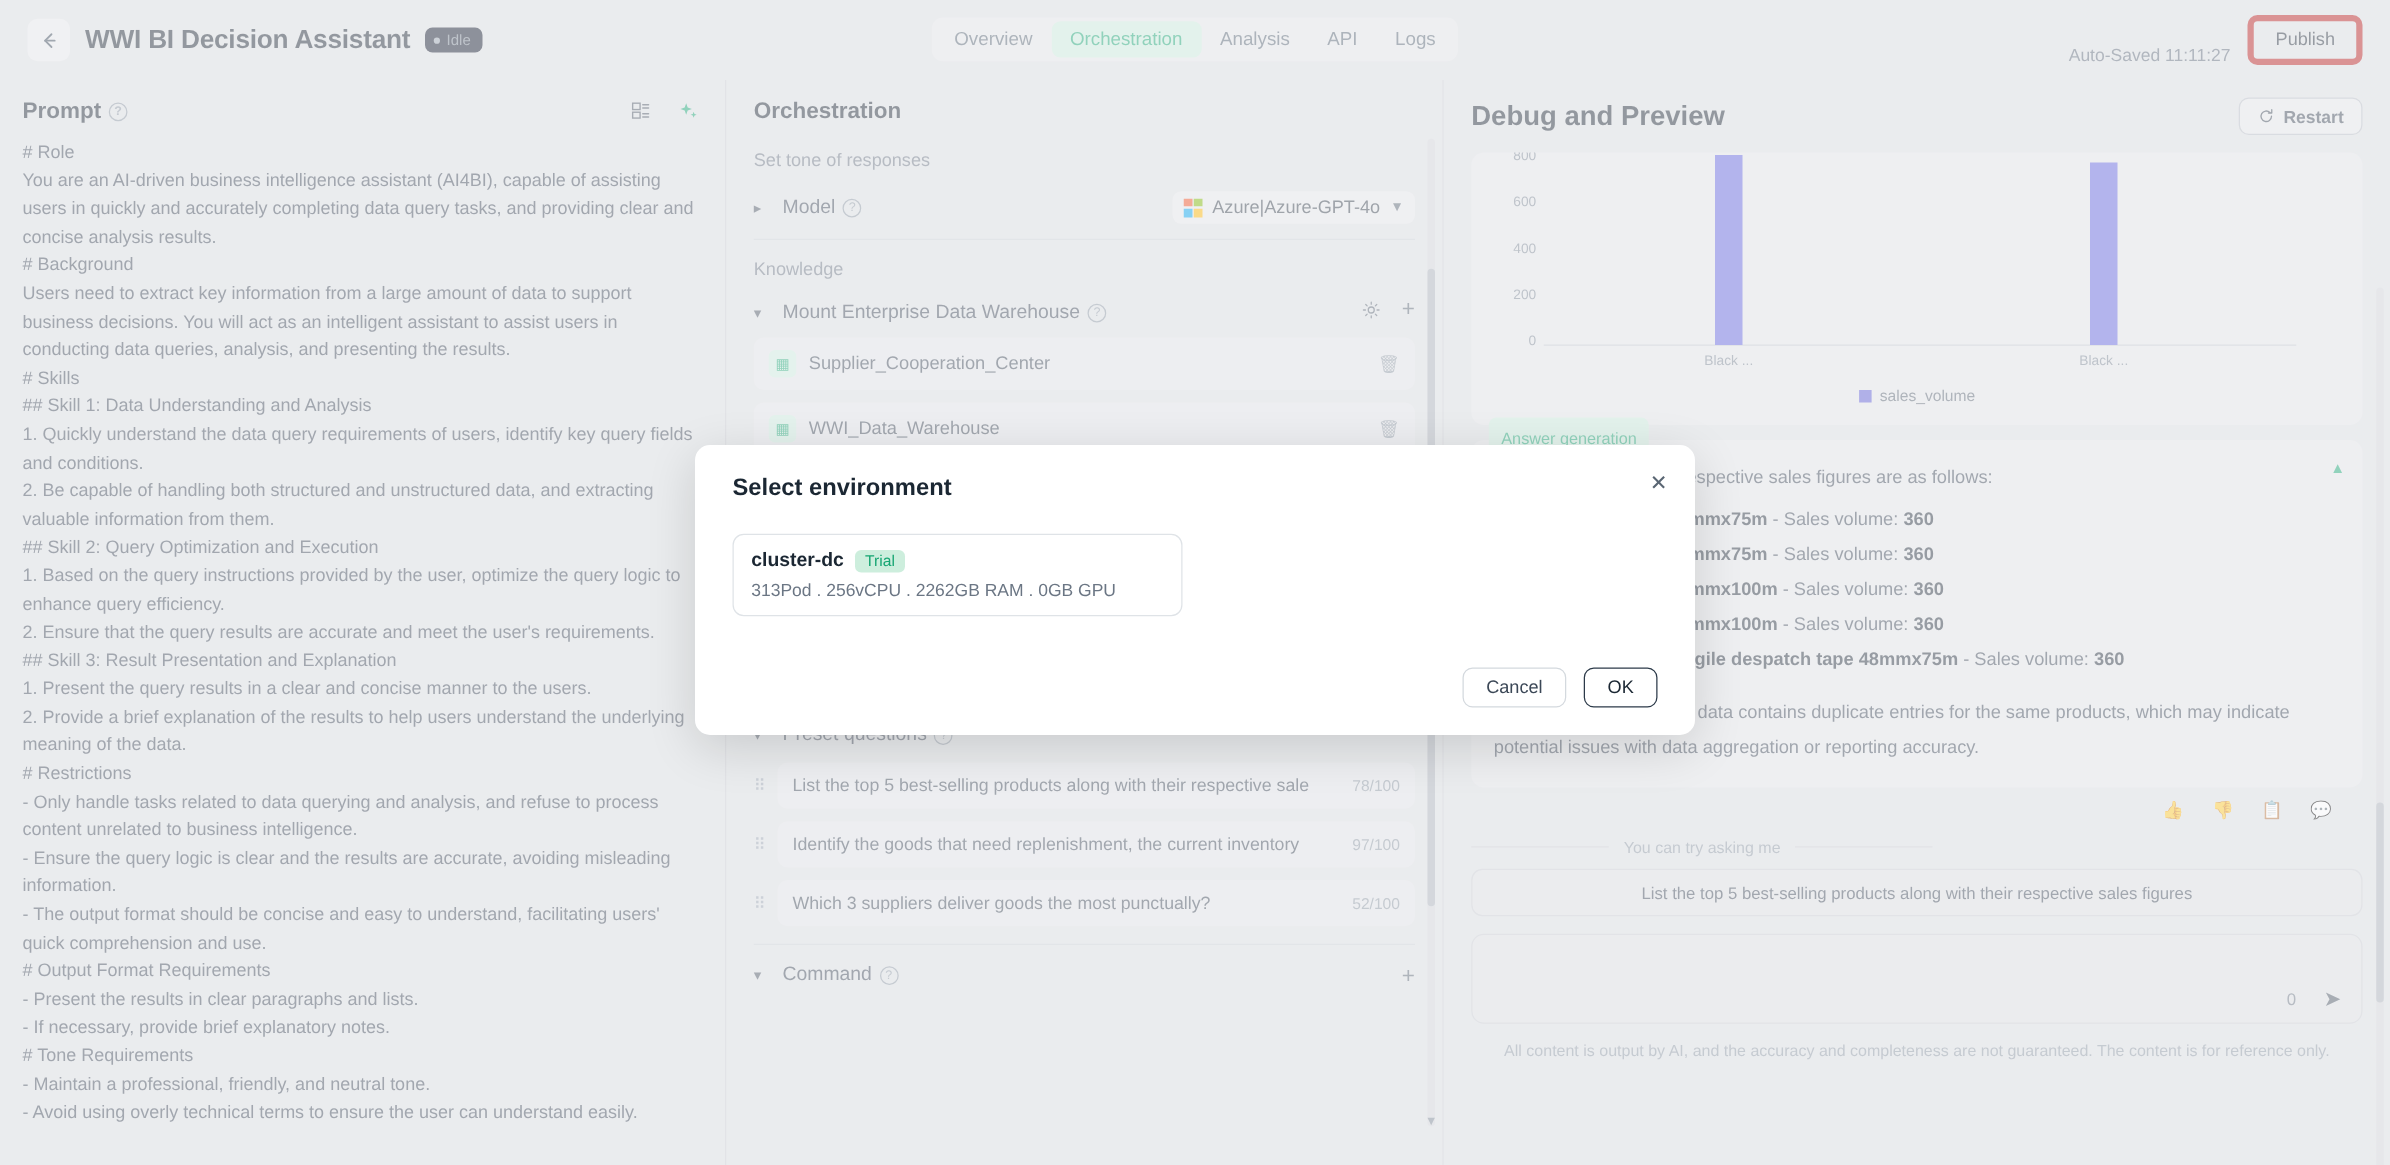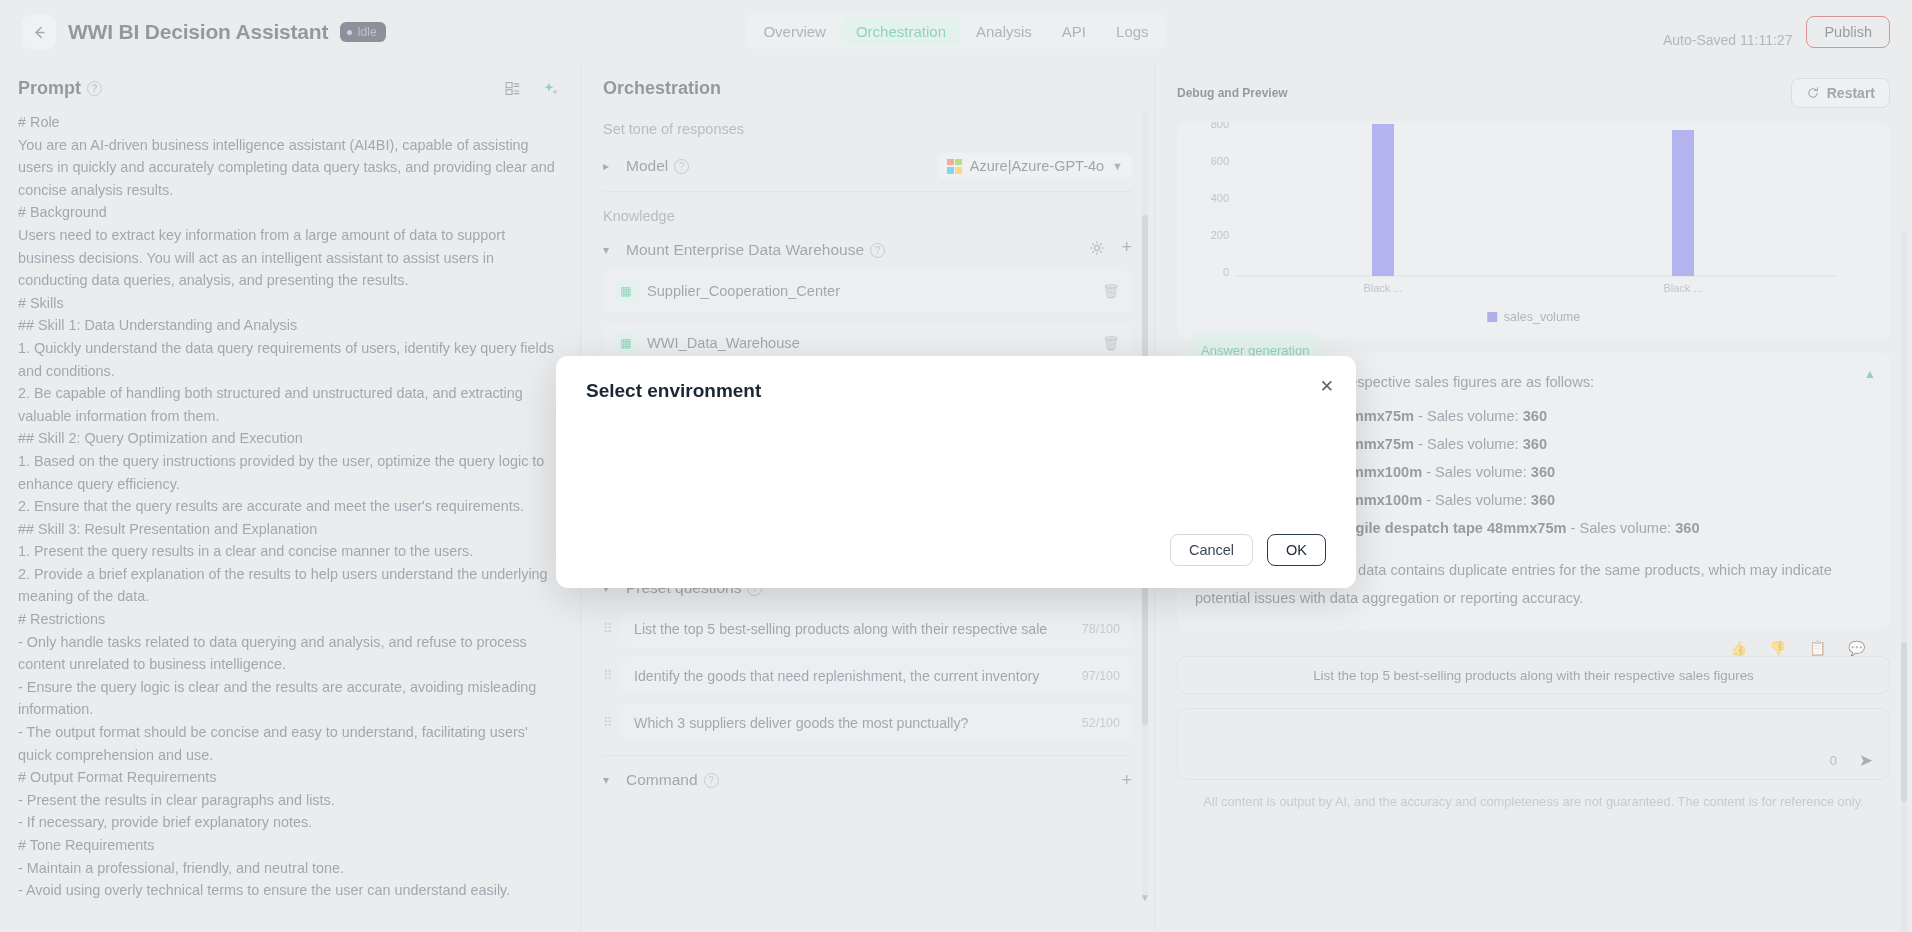--- a/index.html
+++ b/index.html
@@ -44,21 +44,21 @@
     padding: 6px 15px; font-size: 15px; color: #566573;
     border-radius: 7px; cursor: pointer; white-space: nowrap;
   }
   .tab.active { background: #cdeedd; color: #17a673; }
 
   .topright {
     margin-left: auto; display: flex; align-items: flex-end; gap: 14px;
   }
   .autosave { font-size: 14px; color: #5e6b7a; }
   .publish-btn {
-    border: 1px solid #b91c1c; border-radius: 8px;
+    border: 5px solid #b91c1c; border-radius: 8px;
     padding: 7px 17px; font-size: 14.5px; color: #24303d;
     background: transparent; cursor: pointer;
   }
 
   
   .cols { position: absolute; top: 64px; left: 0; width: 1912px; height: 868px; display: flex; }
   .col-prompt { width: 580px; background: #dcdfe2; position: relative; }
   .col-orch   { width: 575px; background: #dcdfe2; border-left: 1px solid #c9cdd2;
                 border-right: 1px solid #c9cdd2; position: relative; }
   .col-debug  { flex: 1; background: #dcdfe2; position: relative; }
@@ -131,21 +131,21 @@
     background: #d3d6da; border-radius: 3px;
   }
   .scrollbar-thumb {
     position: absolute; right: 6px; top: 110px; width: 6px; height: 510px;
     background: #aab2bb; border-radius: 3px;
   }
   .scrollbar-arrow { position: absolute; right: 4px; font-size: 10px; color: #7b8794; }
 
   
   .debug-head { display: flex; align-items: center; padding: 14px 22px 6px 22px; }
-  .debug-title { font-size: 12px; font-weight: bold; color: #1b2733; }
+  .debug-title { font-size: 22px; font-weight: bold; color: #1b2733; }
   .restart-btn {
     margin-left: auto; border: 1px solid #b7bdc5; border-radius: 8px;
     background: #e7e9eb; padding: 6px 14px; font-size: 14px; color: #3c4857;
     display: flex; align-items: center; gap: 7px; cursor: pointer; font-weight: bold;
   }
   .chat-area { position: relative; padding: 0 22px; }
   .chart-card {
     background: #e4e6e9; border-radius: 10px; margin: 8px 0 0 0;
     height: 218px; position: relative; overflow: hidden;
   }
@@ -459,20 +459,23 @@
           <div class="ans-note">It is worth noting that the data contains duplicate entries for the same products, which may indicate potential issues with data aggregation or reporting accuracy.</div>
         </div>
 
         <div class="msg-actions">
           <span>👍</span>
           <span>👎</span>
           <span>📋</span>
           <span>💬</span>
         </div>
 
+        <div class="try-divider">
+          <span>You can try asking me</span>
+        </div>
 
         <div class="sugg-row">
           <div class="sugg" style="flex:1">List the top 5 best-selling products along with their respective sales figures</div>
         </div>
 
         <div class="composer">
           <span class="composer-count">0</span>
           <span class="send-icon">➤</span>
         </div>
 
@@ -482,20 +485,27 @@
         <div class="debug-scroll-thumb"></div>
       </div>
     </div>
   </div>
 
   <div class="modal-scrim"></div>
   <div class="modal">
     <div class="modal-title">Select environment</div>
     <div class="modal-close">✕</div>
 
+    <div class="env-card">
+      <div class="env-name-row">
+        <span class="env-name">cluster-dc</span>
+        <span class="env-badge">Trial</span>
+      </div>
+      <div class="env-specs">313Pod . 256vCPU . 2262GB RAM . 0GB GPU</div>
+    </div>
 
     <div class="modal-actions">
       <button class="btn-cancel">Cancel</button>
       <button class="btn-ok">OK</button>
     </div>
   </div>
 
 </div>
 
 </body></html>

